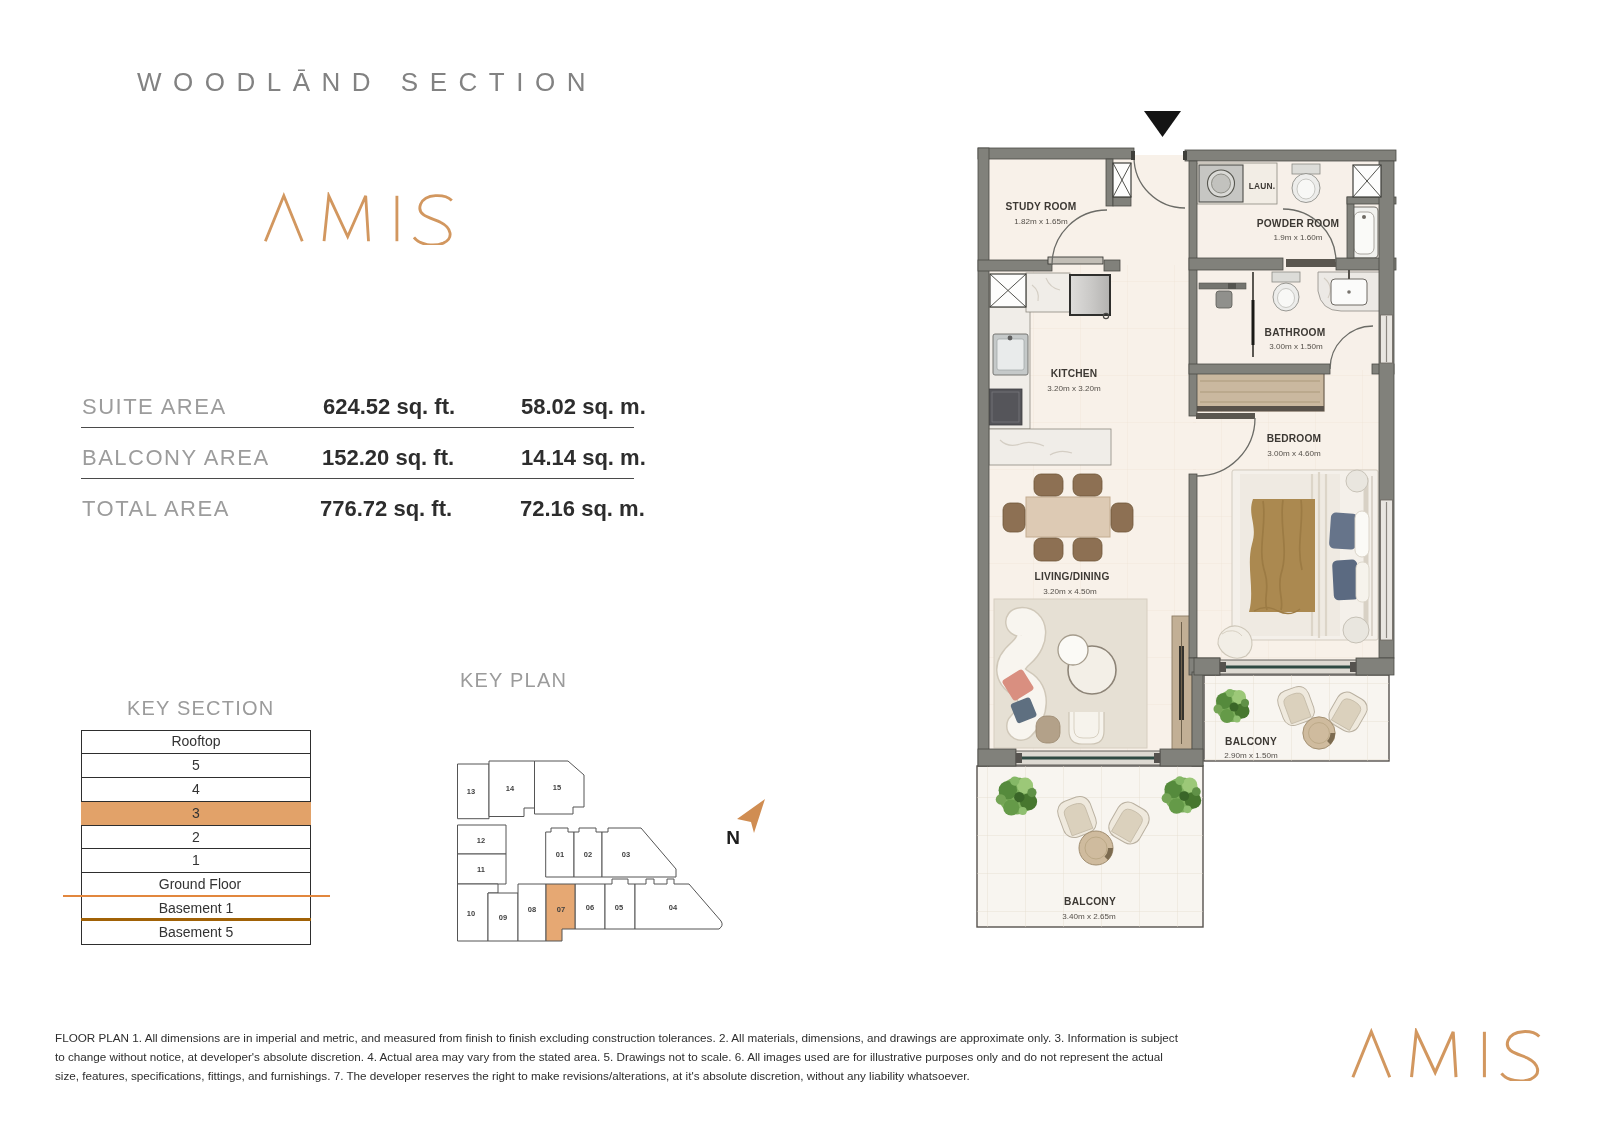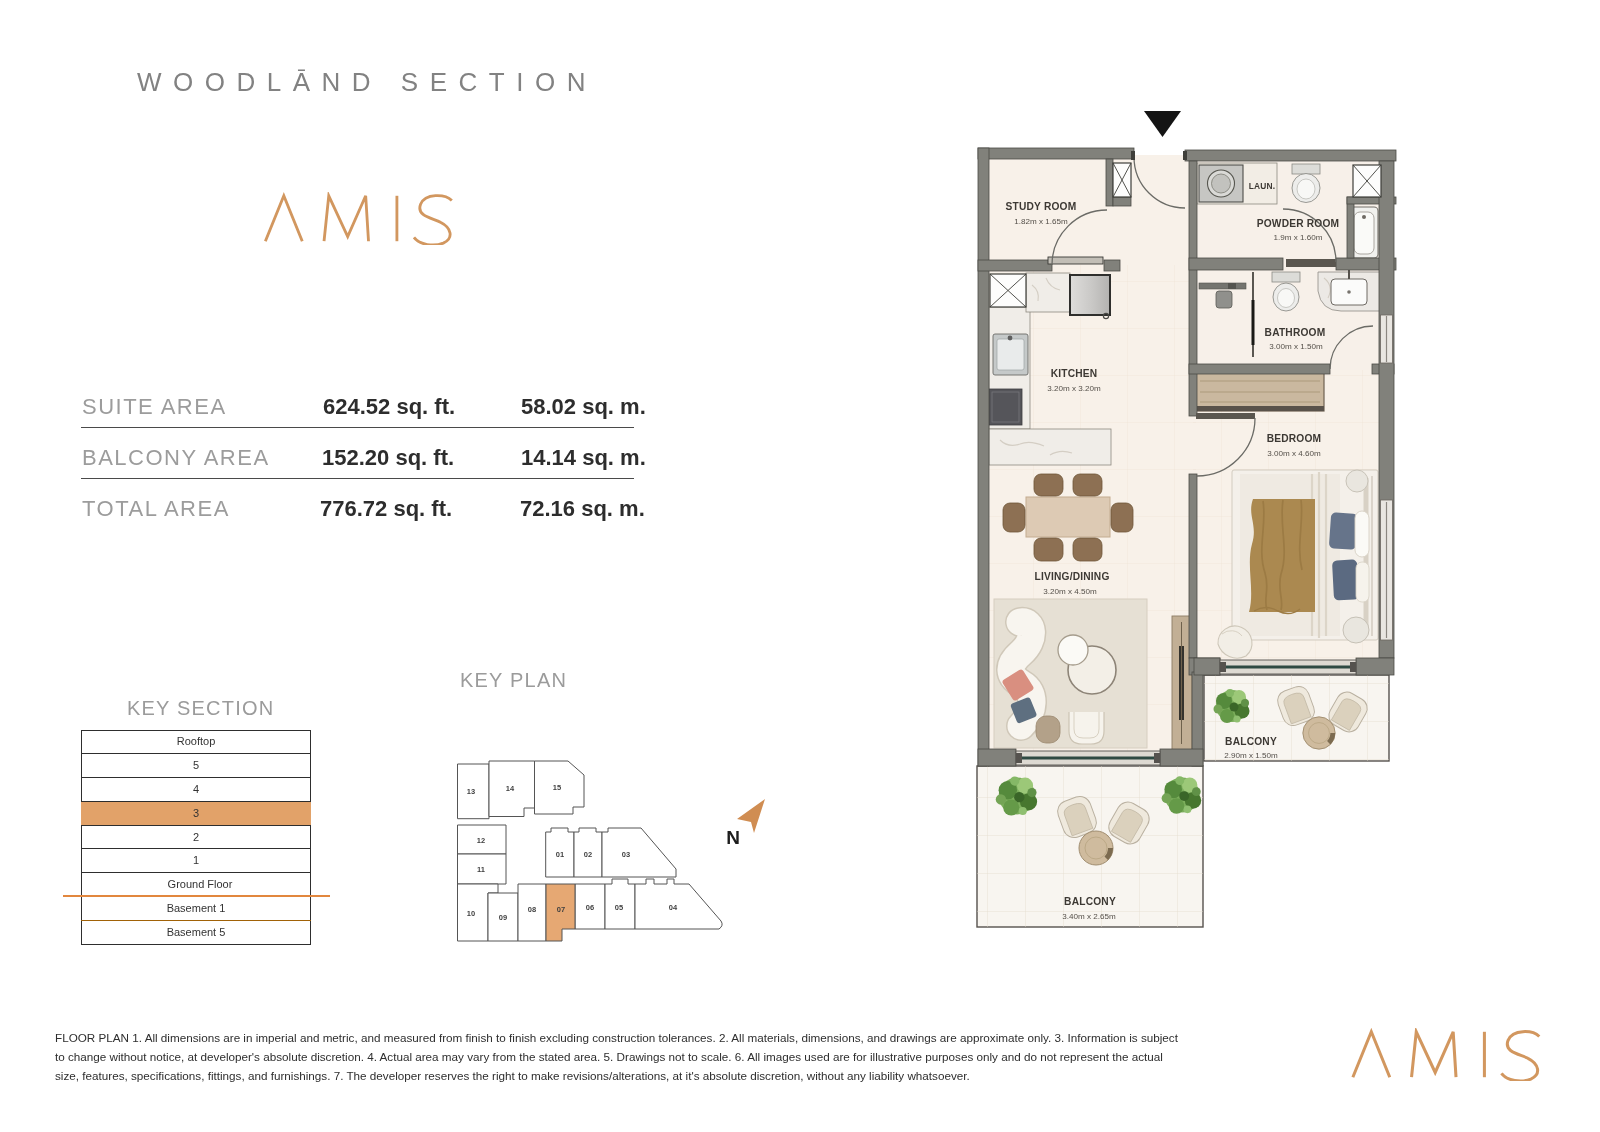--- a/index.html
+++ b/index.html
@@ -50,29 +50,29 @@
   <div class="abs tbl-label" style="left:82px;top:496px;">TOTAL AREA</div>
   <div class="abs tbl-val" style="left:320px;top:496px;">776.72 sq. ft.</div>
   <div class="abs tbl-val" style="left:520px;top:496px;">72.16 sq. m.</div>
 
   <div class="abs keytitle" style="left:127px;top:669px;margin-top:28px;">KEY SECTION</div>
 
   <div class="abs" style="left:81px;top:730px;width:230px;height:215px;">
     <div style="position:absolute;inset:0;border:1px solid #2e2e2e;"></div>
   </div>
 
-  <div class="abs" id="ksrows" style="left:81px;top:730px;width:230px;font-size:11px;color:#333;text-align:center;">
+  <div class="abs" id="ksrows" style="left:81px;top:730px;width:230px;font-size:14px;color:#333;text-align:center;">
       <div style="box-sizing:border-box;height:23.88888888888889px;line-height:22.88888888888889px;border-bottom:1px solid #2e2e2e;">Rooftop</div>
       <div style="box-sizing:border-box;height:23.88888888888889px;line-height:22.88888888888889px;border-bottom:1px solid #2e2e2e;">5</div>
       <div style="box-sizing:border-box;height:23.88888888888889px;line-height:22.88888888888889px;border-bottom:1px solid #2e2e2e;">4</div>
       <div style="box-sizing:border-box;height:23.88888888888889px;line-height:22.88888888888889px;border-bottom:1px solid #2e2e2e;background:#e2a269;">3</div>
       <div style="box-sizing:border-box;height:23.88888888888889px;line-height:22.88888888888889px;border-bottom:1px solid #2e2e2e;">2</div>
       <div style="box-sizing:border-box;height:23.88888888888889px;line-height:22.88888888888889px;border-bottom:1px solid #2e2e2e;">1</div>
       <div style="box-sizing:border-box;height:23.88888888888889px;line-height:22.88888888888889px;border-bottom:1px solid #2e2e2e;padding-left:8px;">Ground Floor</div>
-      <div style="box-sizing:border-box;height:23.88888888888889px;line-height:22.88888888888889px;border-bottom:1px solid #a16207;">Basement 1</div>
+      <div style="box-sizing:border-box;height:23.88888888888889px;line-height:22.88888888888889px;border-bottom:3px solid #a16207;">Basement 1</div>
       <div style="box-sizing:border-box;height:23.88888888888889px;line-height:22.88888888888889px;border-bottom:1px solid #2e2e2e;">Basement 5</div>
     </div>
 
   <div class="abs" style="left:63px;top:895px;width:267px;height:2.4px;background:#e2873e;"></div>
 
   <div class="abs keytitle" style="left:460px;top:669px;">KEY PLAN</div>
 
   <svg class="abs" style="left:440px;top:745px;" width="340" height="215" viewBox="440 745 340 215" font-family="Liberation Sans, sans-serif" font-size="7.5" font-weight="bold" fill="#3f3f3f" text-anchor="middle">
     <g fill="#ffffff" stroke="#555555" stroke-width="1">
 

